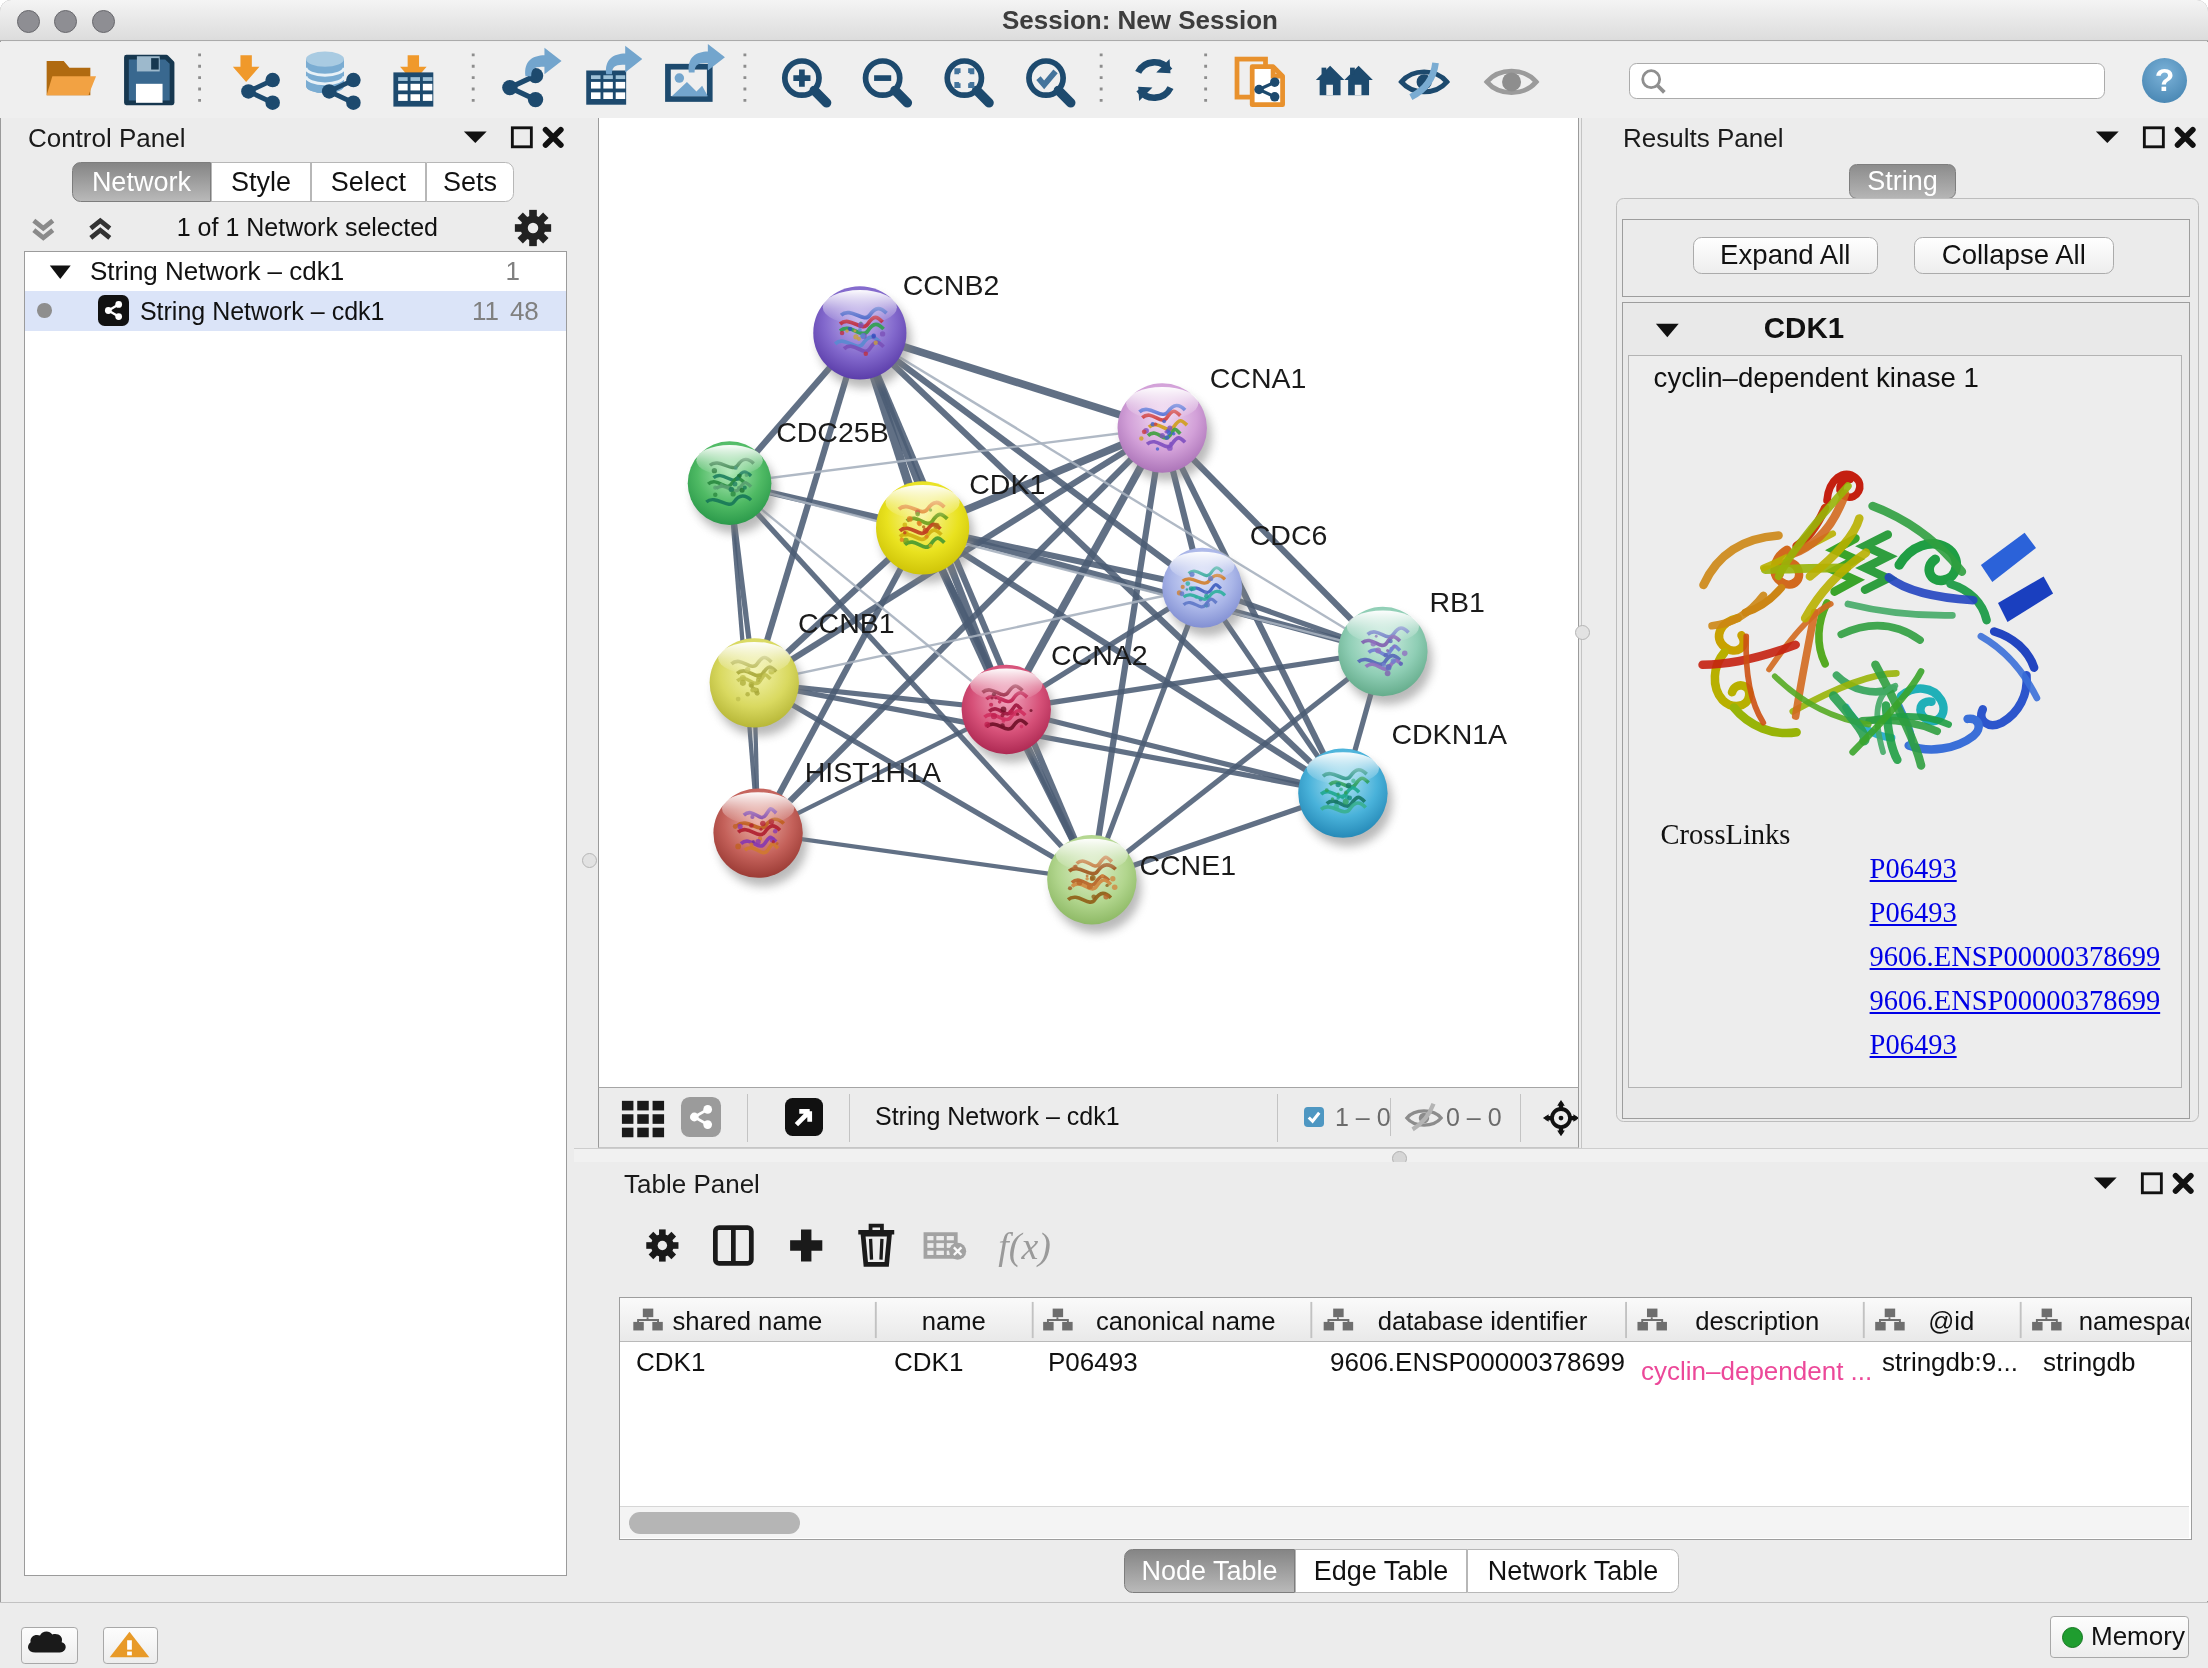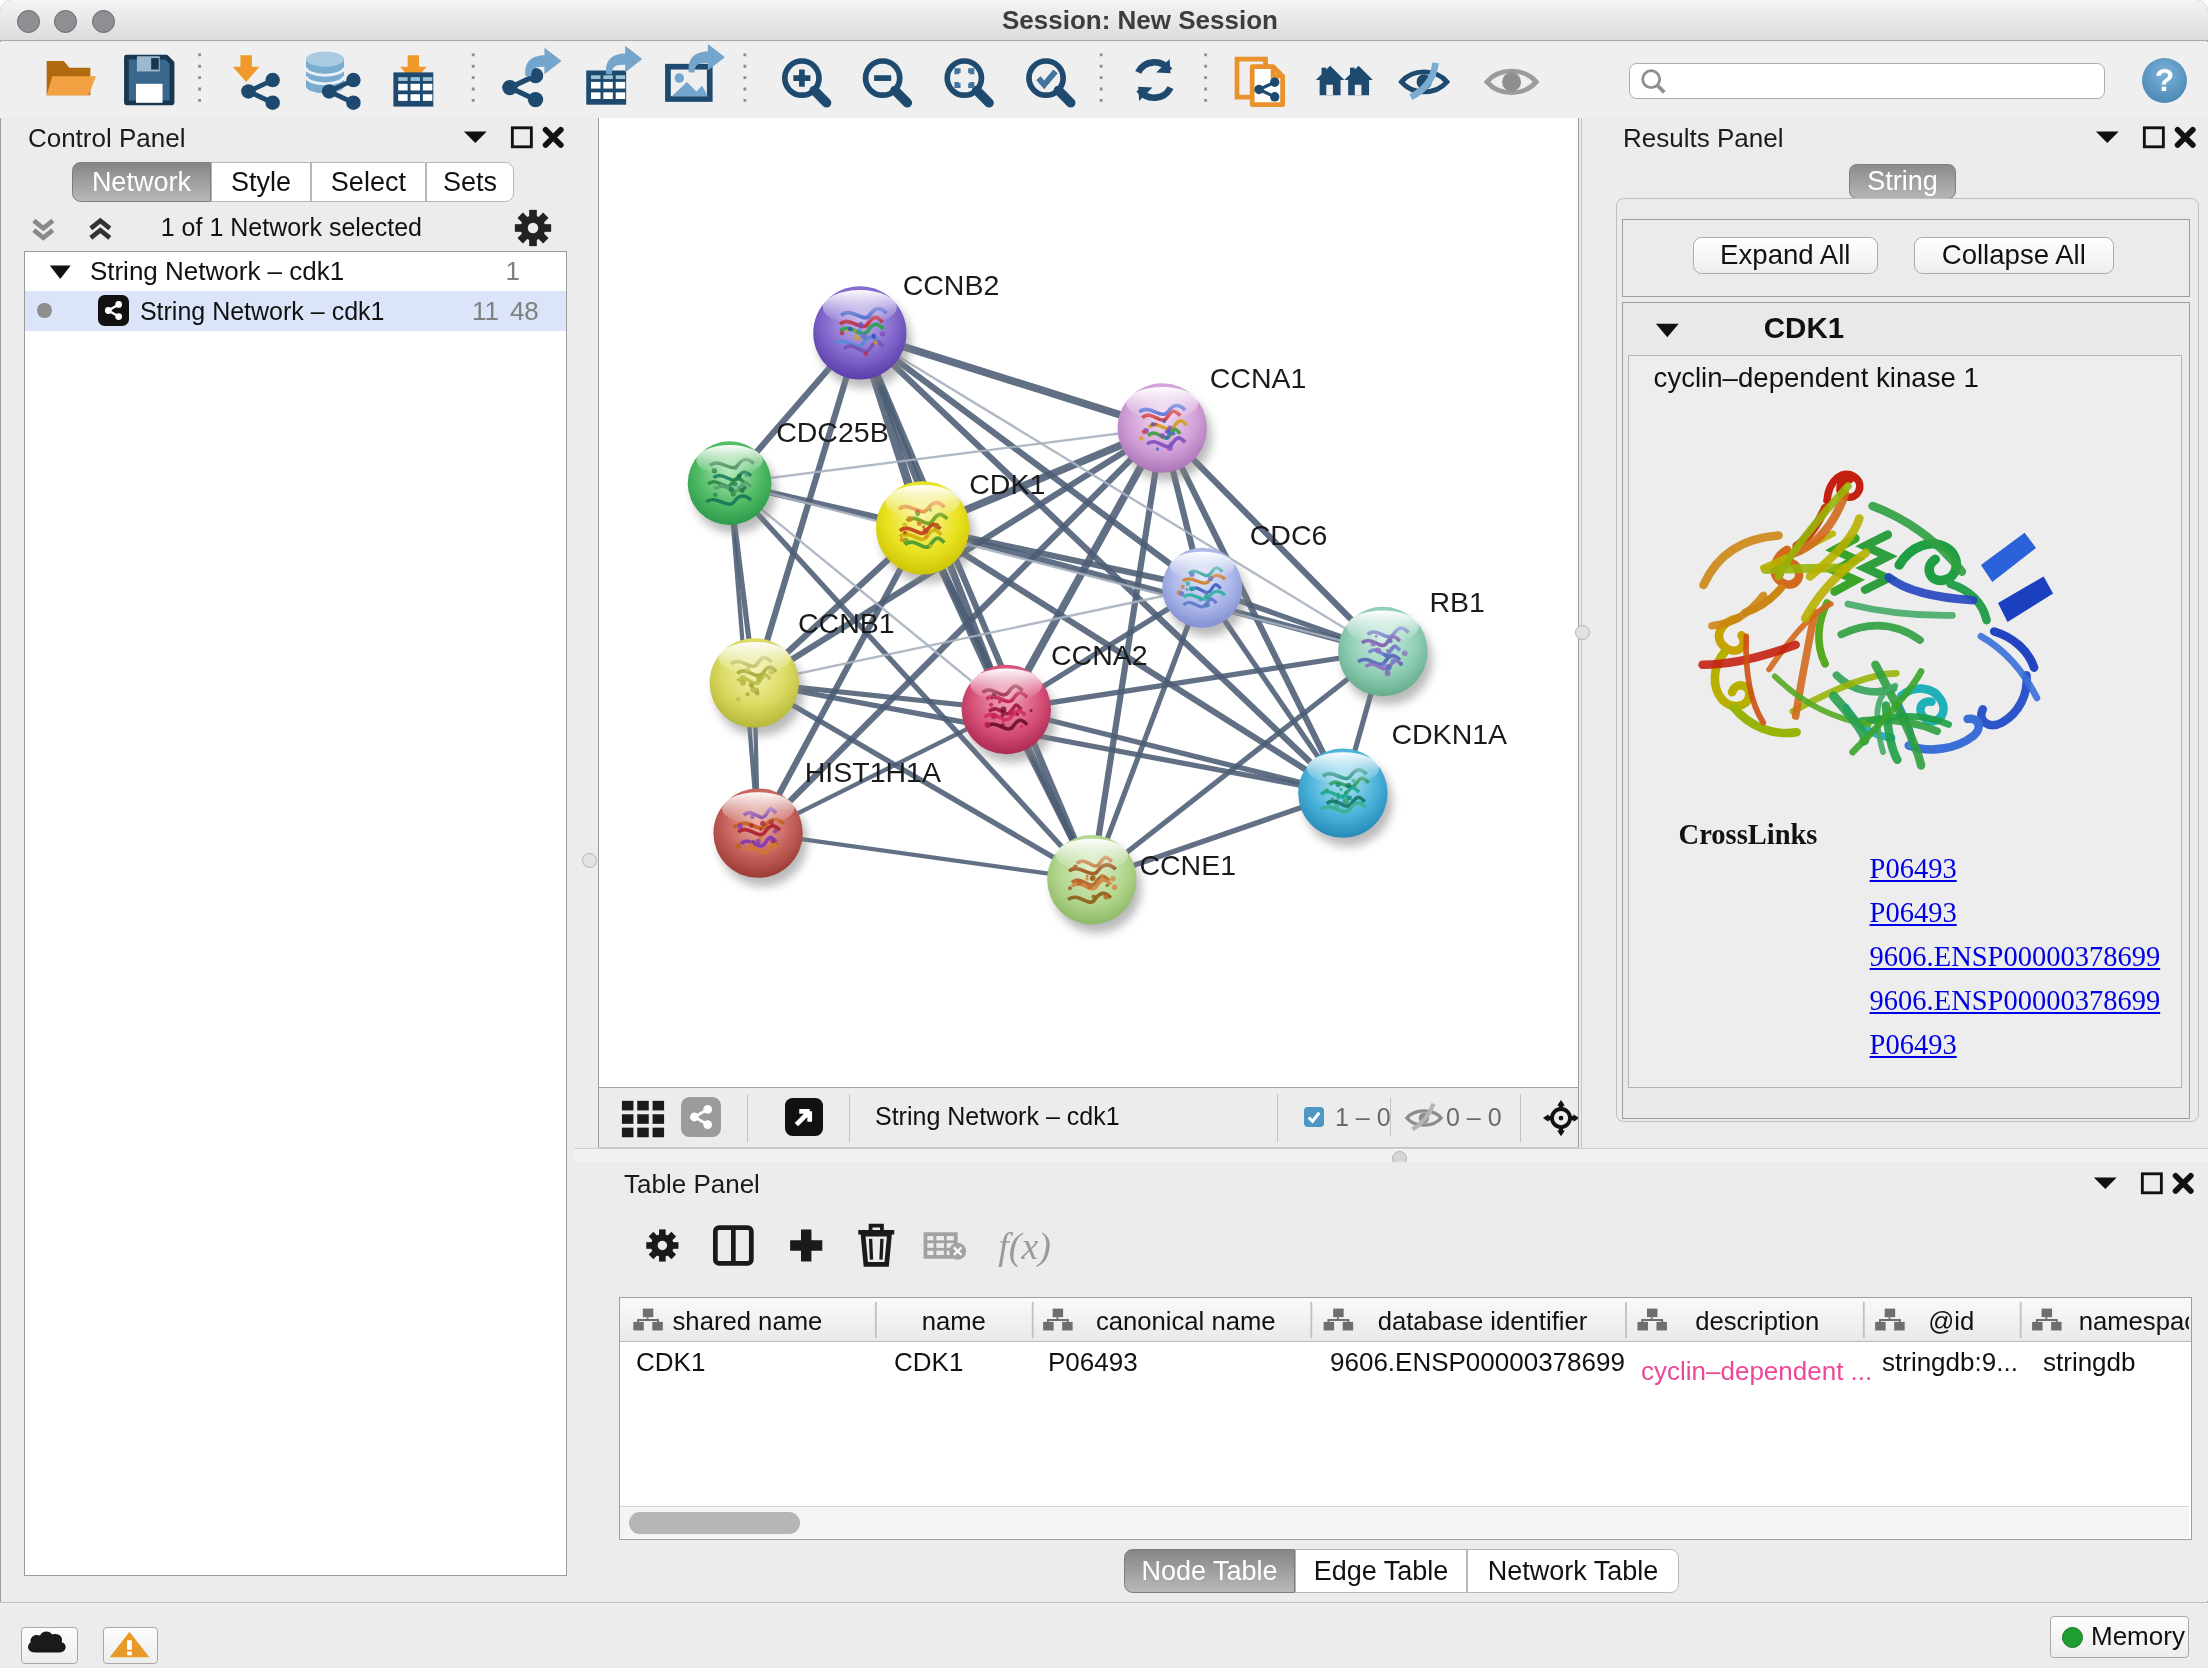--- a/index.html
+++ b/index.html
@@ -224,21 +224,21 @@
       <div class="tabseg" style="left:239px;width:115px;">Select</div>
       <div class="tabseg" style="left:354px;width:88px;border-radius:0 8.6px 8.6px 0;">Sets</div>
     </div>
 
     <svg width="114" height="38" style="position:absolute;left:28.5px;top:97px;" viewBox="0 0 120 40">
       <g stroke="#8a8a8a" stroke-width="5" fill="none">
         <path d="M4 6 L14 14 L24 6 M4 16 L14 24 L24 16"></path>
         <path d="M64 14 L74 6 L84 14 M64 24 L74 16 L84 24" stroke="#333"></path>
       </g>
     </svg>
-    <div style="position:absolute;left:3px;top:95px;width:573px;text-align:center;font-size:25px;color:#111;">1 of 1 Network selected</div>
+    <div style="position:absolute;left:19px;top:95px;width:573px;text-align:center;font-size:25px;color:#111;">1 of 1 Network selected</div>
     <svg width="42" height="42" style="position:absolute;left:510px;top:89px;" viewBox="0 0 44 44">
       <g transform="translate(22,22)" fill="#222">
         <circle r="13"></circle>
         <rect x="-4" y="-19" width="8" height="8"></rect>
           <rect x="-4" y="11" width="8" height="8"></rect>
         <rect x="-19" y="-4" width="8" height="8" transform="rotate(0)"></rect>
           <rect x="11" y="-4" width="8" height="8"></rect>
         <rect x="-4" y="-19" width="8" height="8" transform="rotate(45)"></rect>
           <rect x="-4" y="11" width="8" height="8" transform="rotate(45)"></rect>
         <rect x="-19" y="-4" width="8" height="8" transform="rotate(45)"></rect>
@@ -849,21 +849,21 @@
               <path d="M322 195 Q 359 216 381 260" stroke="#3a6fd8" stroke-width="7" opacity="0.9"></path>
               <path d="M302 127 Q 264 79 208 58" stroke="#2f9e3f" stroke-width="9" opacity="0.9"></path>
               <path d="M75 195 Q 73 255 93 286" stroke="#cc5012" stroke-width="6" opacity="0.9"></path>
               <path d="M204 288 Q 147 279 105 237" stroke="#55aa22" stroke-width="6" opacity="0.9"></path>
               <path d="M292 173 Q 235 174 182 161" stroke="#44aa66" stroke-width="7" opacity="0.9"></path>
               <path d="M167 258 Q 205 301 199 305" stroke="#28a050" stroke-width="10" opacity="0.9"></path>
               <path d="M234 325 Q 225 309 222 268" stroke="#1f9e44" stroke-width="9" opacity="0.9"></path>
               <path d="M187 317 Q 247 256 259 232" stroke="#3aa42a" stroke-width="7" opacity="0.9"></path>
             </g>
           </svg>
-          <div style="position:absolute;left:50px;top:463px;font-size:28.5px;font-weight:700;color:#111;font-family:'Liberation Serif',serif;">CrossLinks</div>
+          <div style="position:absolute;left:32px;top:463px;font-size:28.5px;font-weight:400;color:#111;font-family:'Liberation Serif',serif;">CrossLinks</div>
           <div style="position:absolute;left:241px;top:497px;width:314px;font-size:28.5px;color:#0000e6;font-family:'Liberation Serif',serif;text-decoration:underline;">
             <div style="height:44px;">P06493</div>
             <div style="height:44px;">P06493</div>
             <div style="height:44px;">9606.ENSP00000378699</div>
             <div style="height:44px;">9606.ENSP00000378699</div>
             <div style="height:44px;">P06493</div>
           </div>
         </div>
       </div>
     </div>

